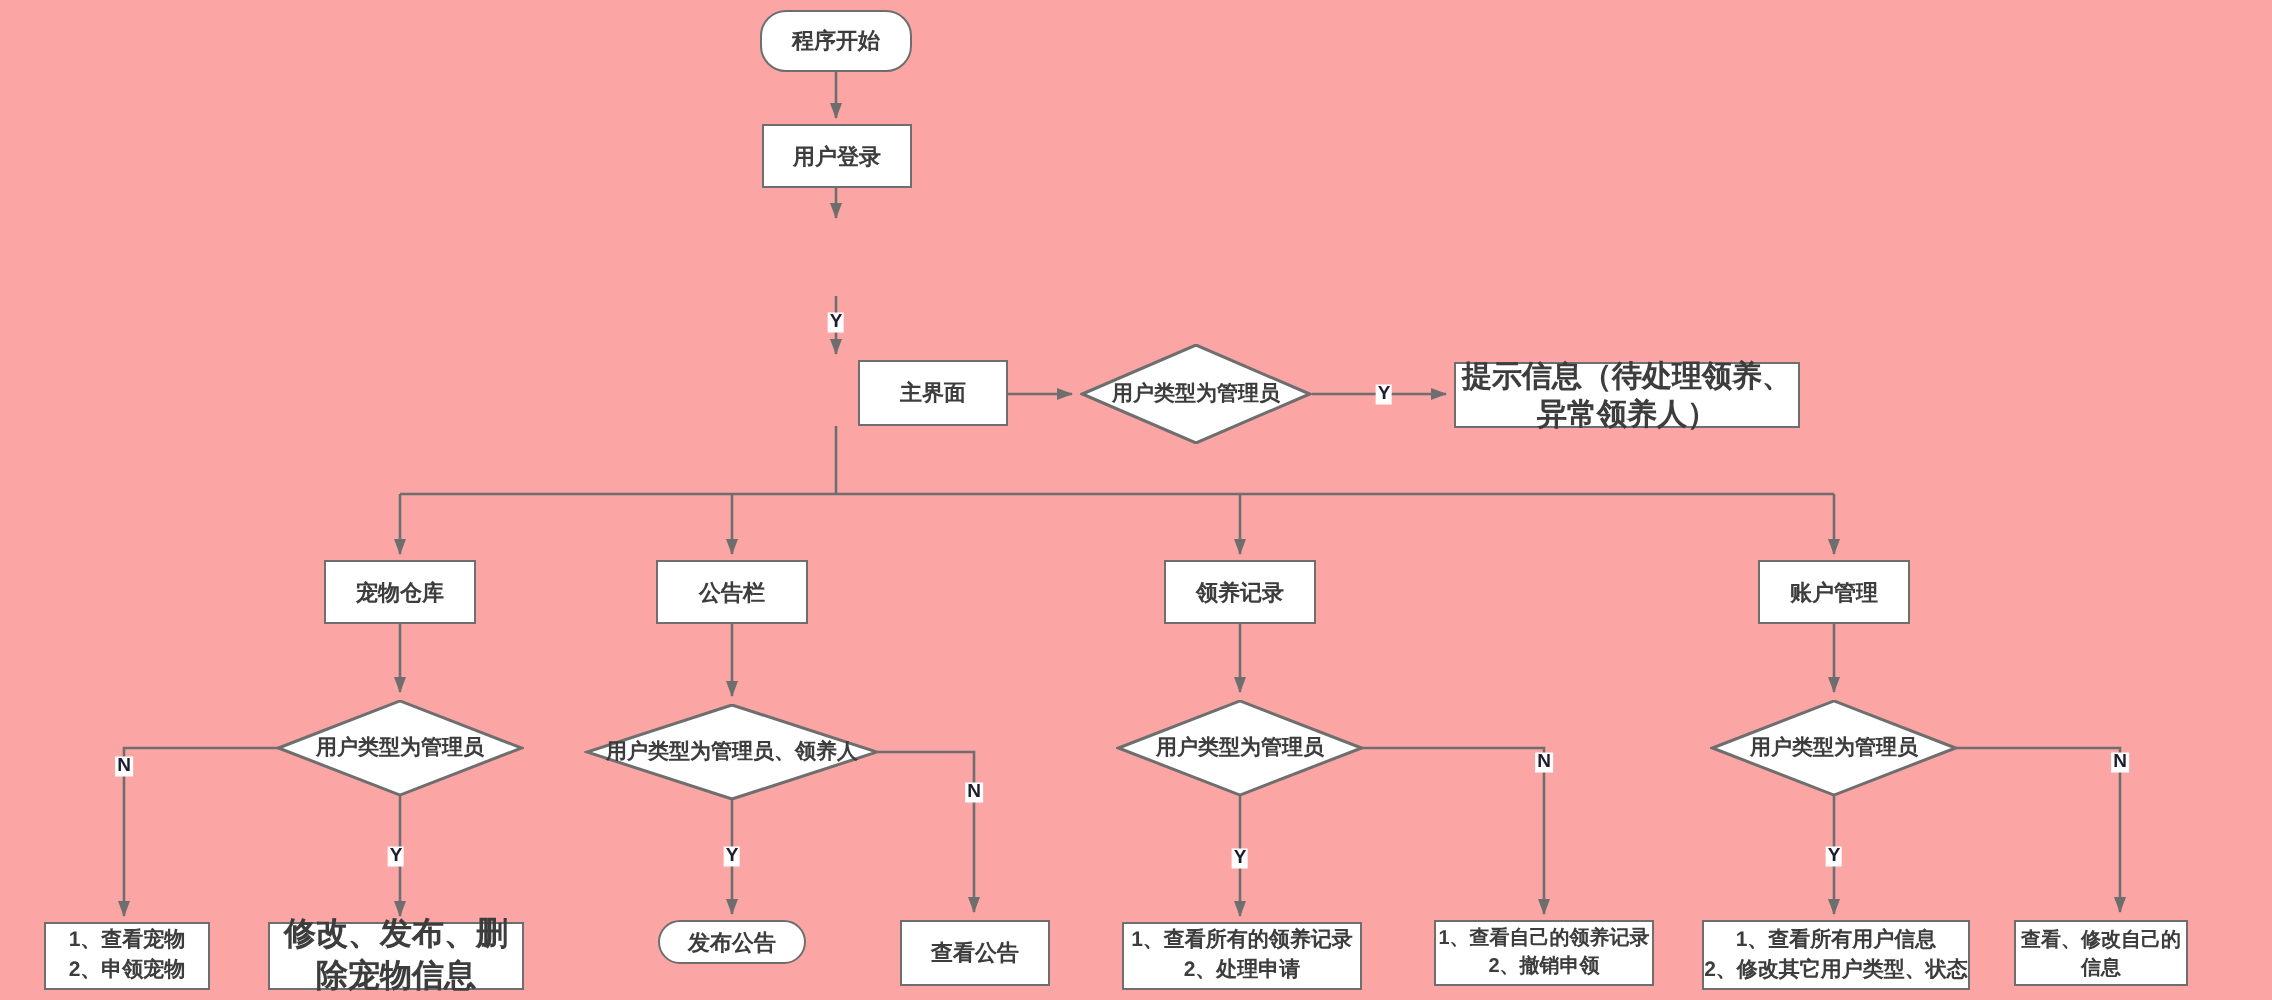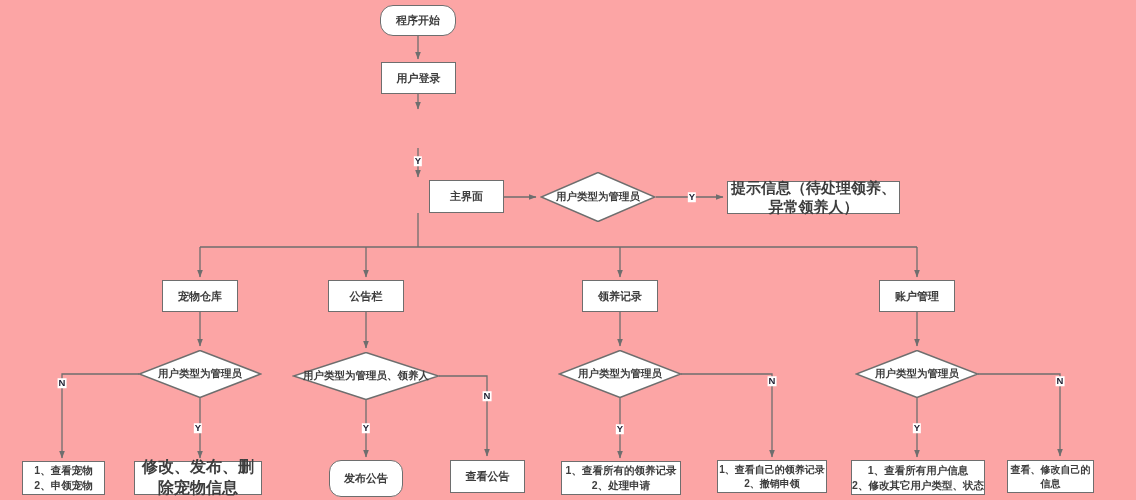--- a/index.html
+++ b/index.html
@@ -112,21 +112,21 @@
     <span class="label">用户类型为管理员</span>
   </div>
 
   <div class="node box two-line" style="left:22px;top:461px;width:83px;height:34px;">
     <div>1、查看宠物</div>
     <div>2、申领宠物</div>
   </div>
 
   <div class="node box" style="left:134px;top:461px;width:128px;height:34px;font-size:16px;">修改、发布、删除宠物信息</div>
 
-  <div class="node box" style="left:329px;top:460px;width:74px;height:37px;border-radius:12px;">发布公告</div>
+  <div class="node box" style="left:329px;top:460px;width:74px;height:22px;border-radius:12px;">发布公告</div>
 
   <div class="node box" style="left:450px;top:460px;width:75px;height:33px;">查看公告</div>
 
   <div class="node box two-line" style="left:561px;top:461px;width:120px;height:34px;">
     <div>1、查看所有的领养记录</div>
     <div>2、处理申请</div>
   </div>
 
   <div class="node box two-line" style="left:717px;top:460px;width:110px;height:33px;font-size:10px;">
     <div>1、查看自己的领养记录</div>

